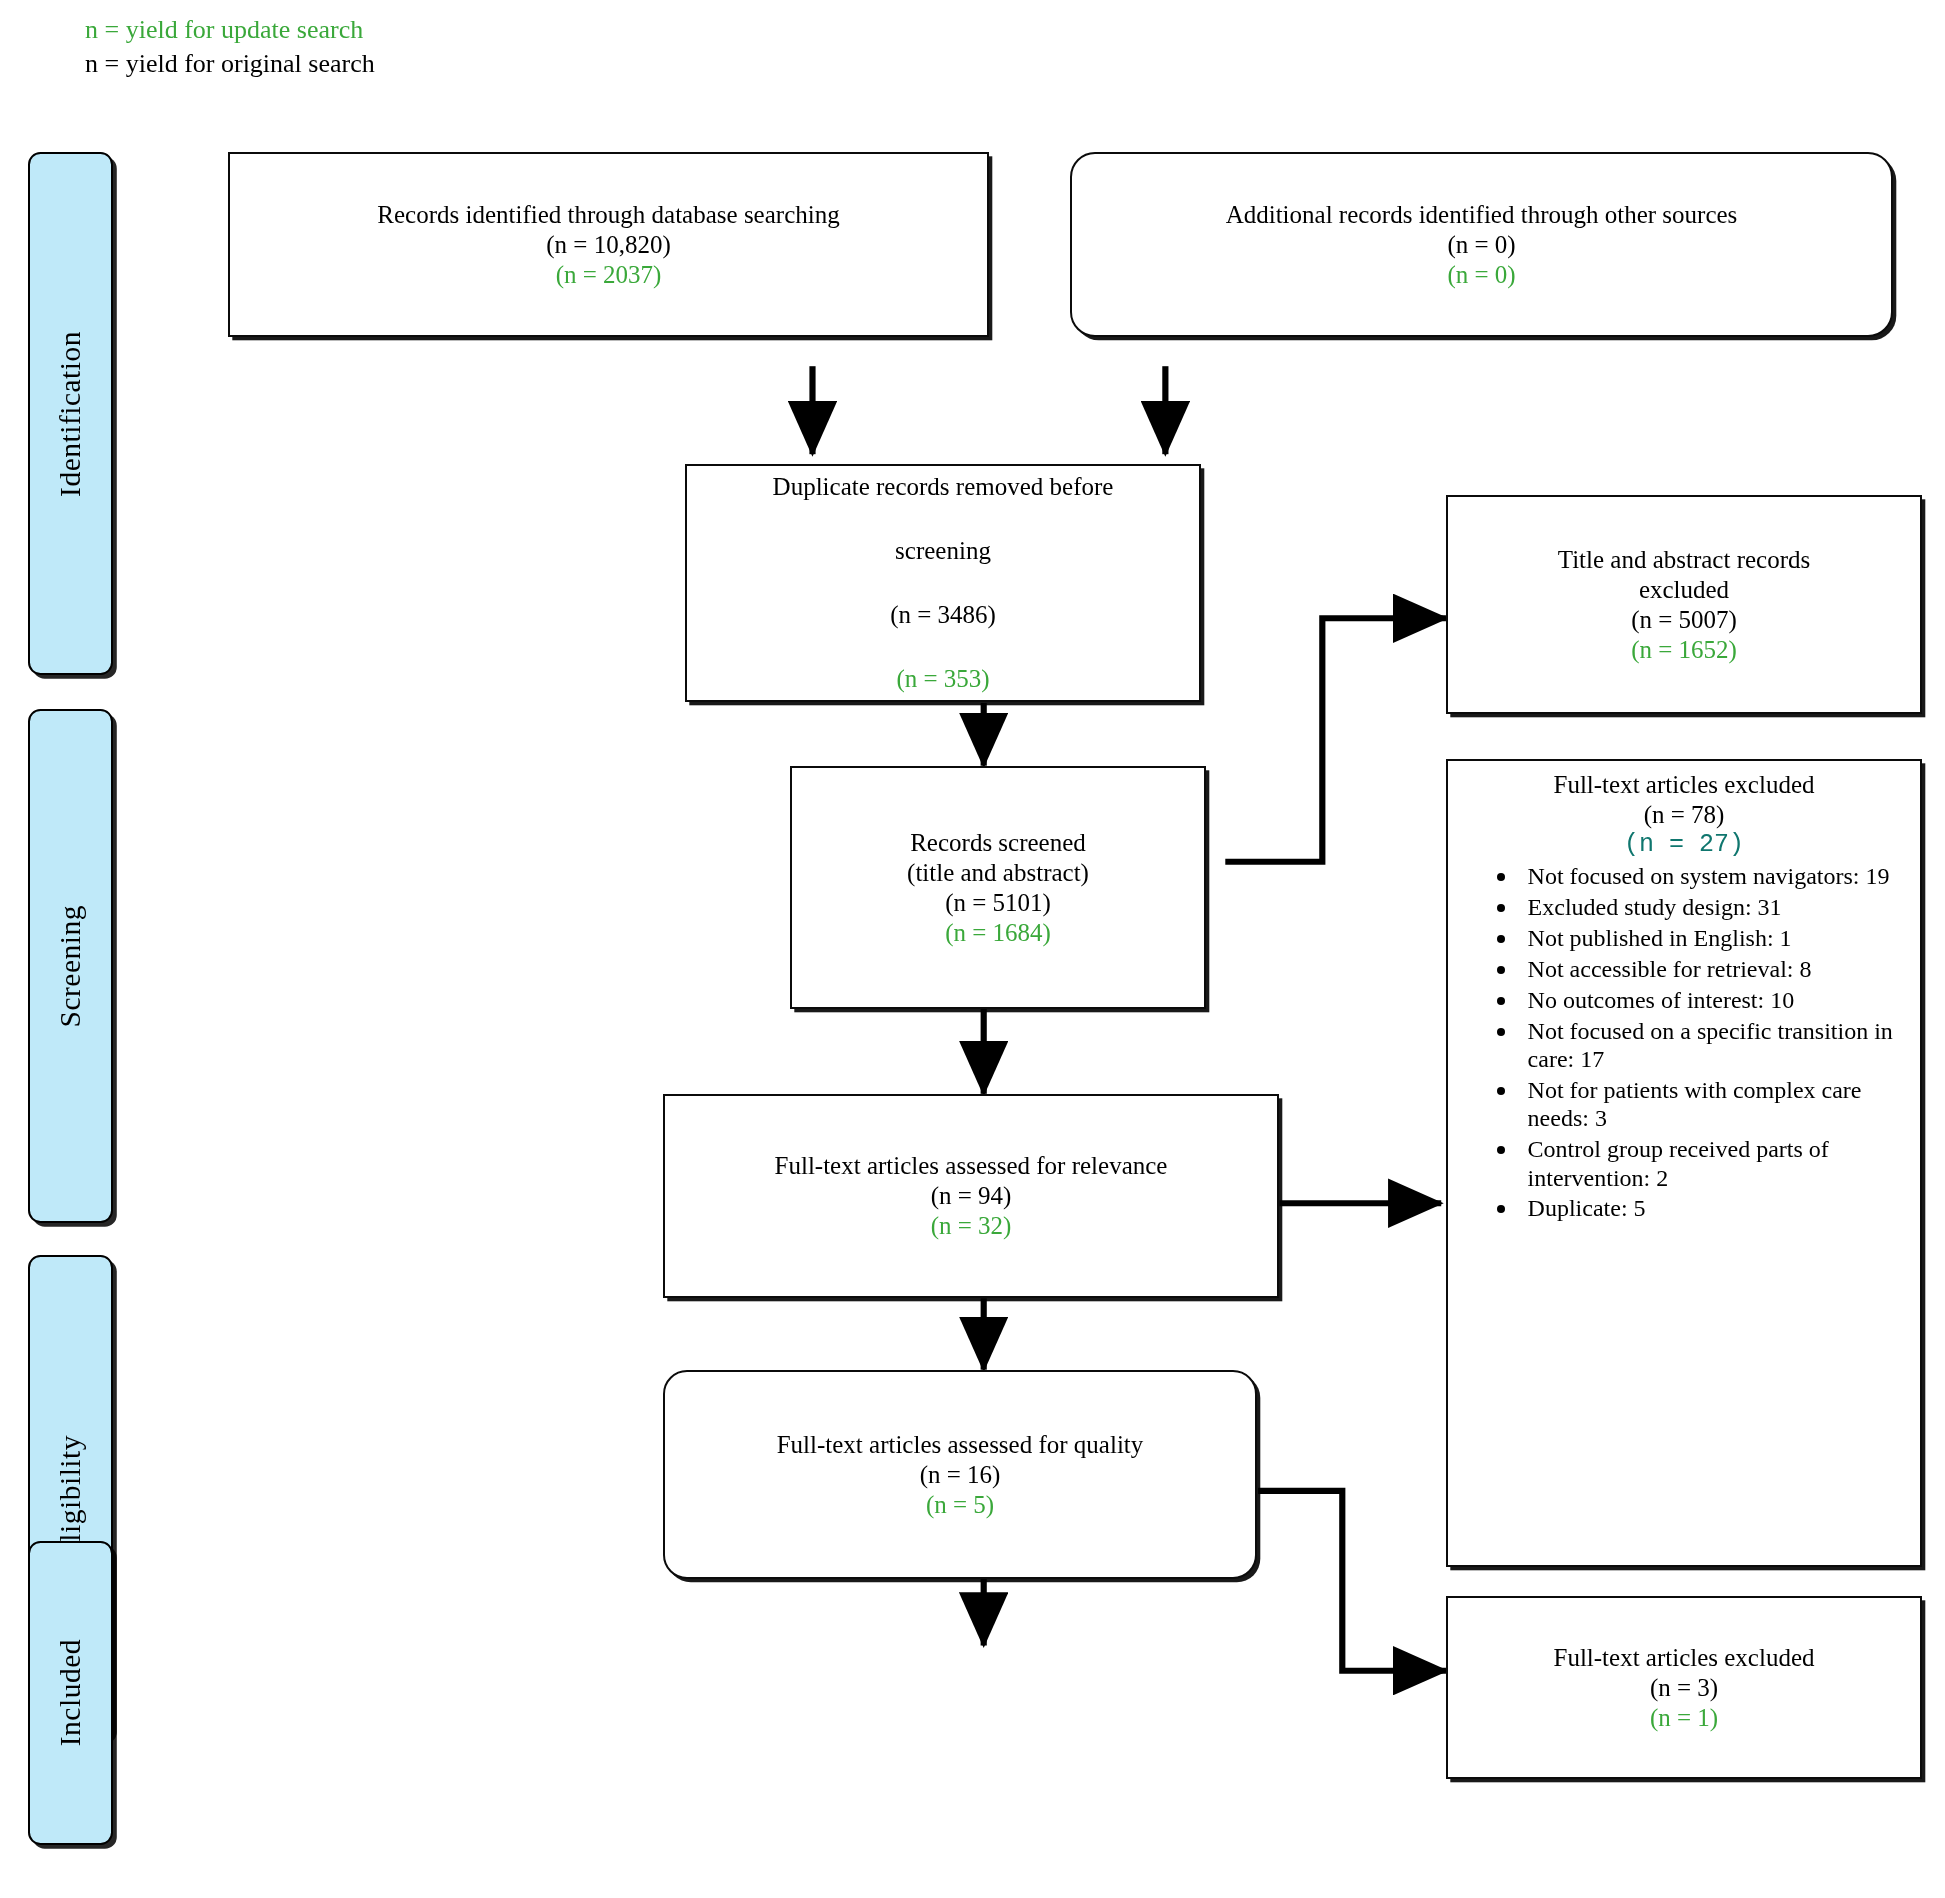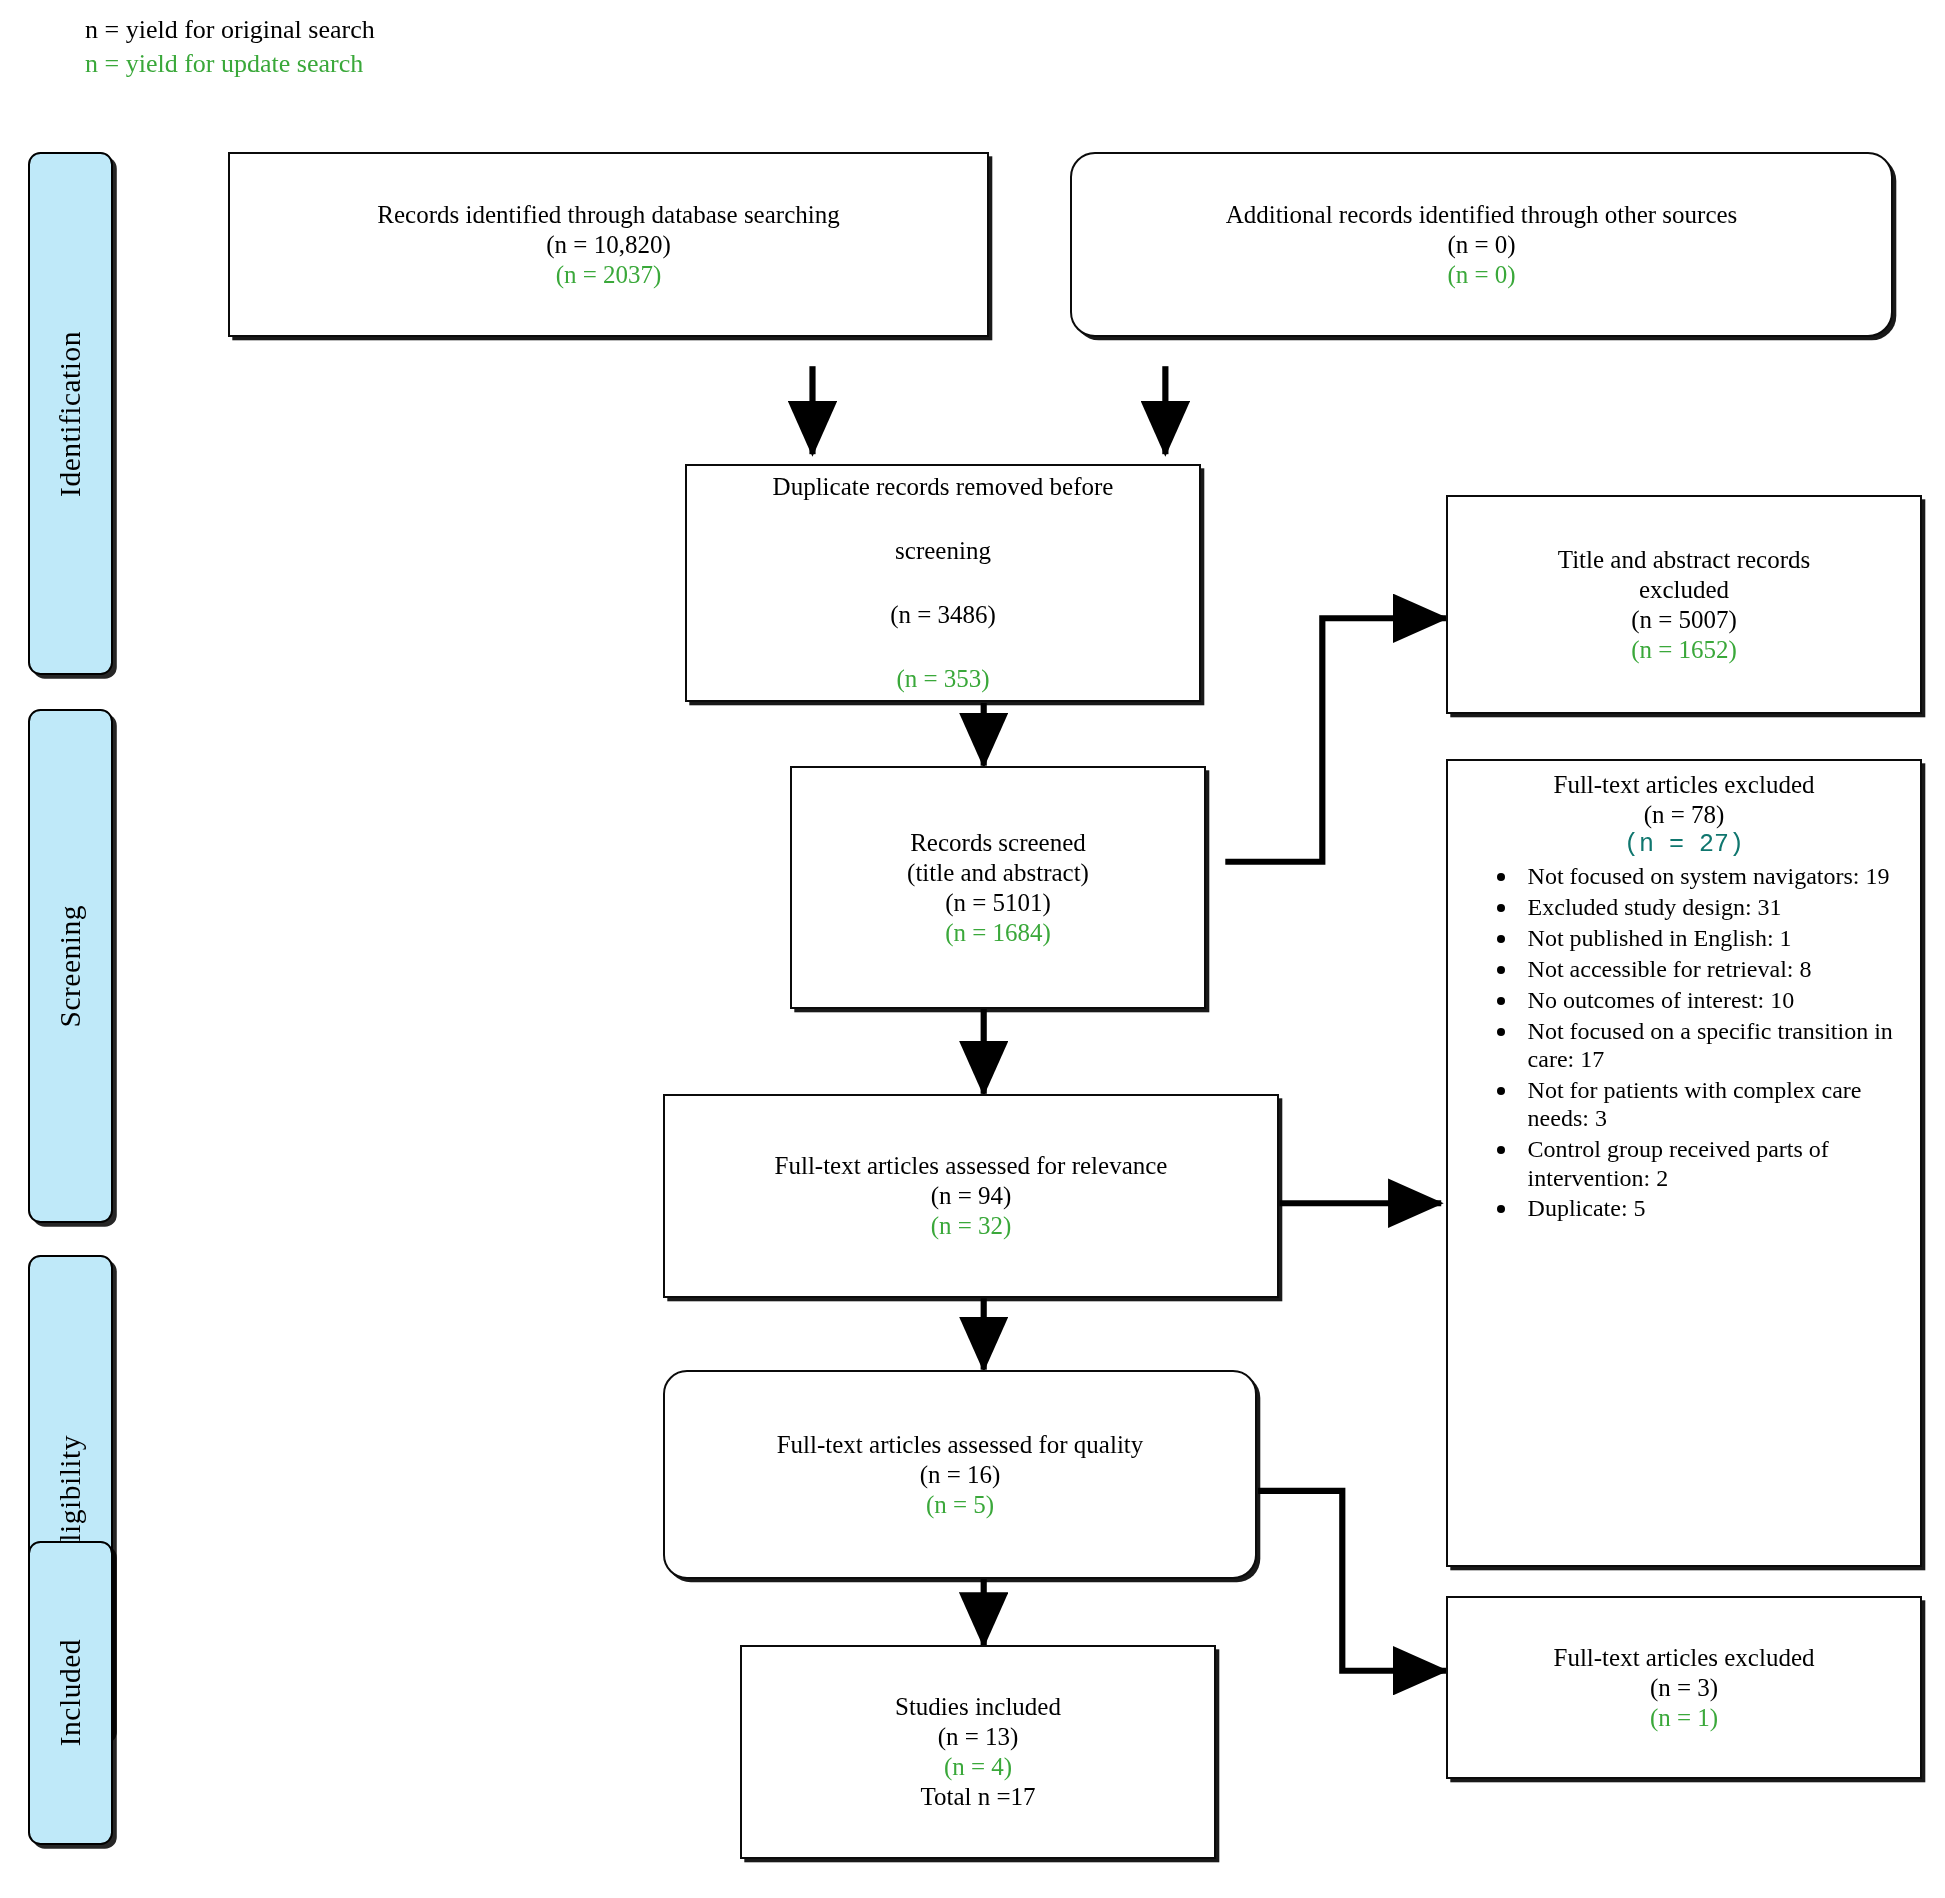--- a/index.html
+++ b/index.html
@@ -135,22 +135,22 @@
     height: 1899px;
     pointer-events: none;
   }
 </style>
 </head>
 <body>
 
 <div id="diagram-root">
 
   <div class="legend">
+    <div class="legend-line update">n = yield for update search</div>
     <div class="legend-line original">n = yield for original search</div>
-    <div class="legend-line update">n = yield for update search</div>
   </div>
 
   <div class="stage-bar" style="left:27.6px; top:152px; width:85px; height:523px;">
     <span class="stage-text">Identification</span>
   </div>
 
   <div class="stage-bar" style="left:27.6px; top:709px; width:85px; height:514px;">
     <span class="stage-text">Screening</span>
   </div>
 
@@ -249,21 +249,15 @@
     <div class="bx-line">(n = 16)</div>
     <div class="bx-line green">(n = 5)</div>
   </div>
 
   <div class="flow-box" style="left:1446px; top:1596px; width:476px; height:183px;">
     <div class="bx-line">Full-text articles excluded</div>
     <div class="bx-line">(n = 3)</div>
     <div class="bx-line green">(n = 1)</div>
   </div>
 
-  <div class="flow-box" style="left:740px; top:1645px; width:476px; height:214px;">
-    <div class="bx-line">Studies included</div>
-    <div class="bx-line">(n = 13)</div>
-    <div class="bx-line green">(n = 4)</div>
-    <div class="bx-line">Total n =17</div>
-  </div>
 
 </div>
 
 
 </body></html>

